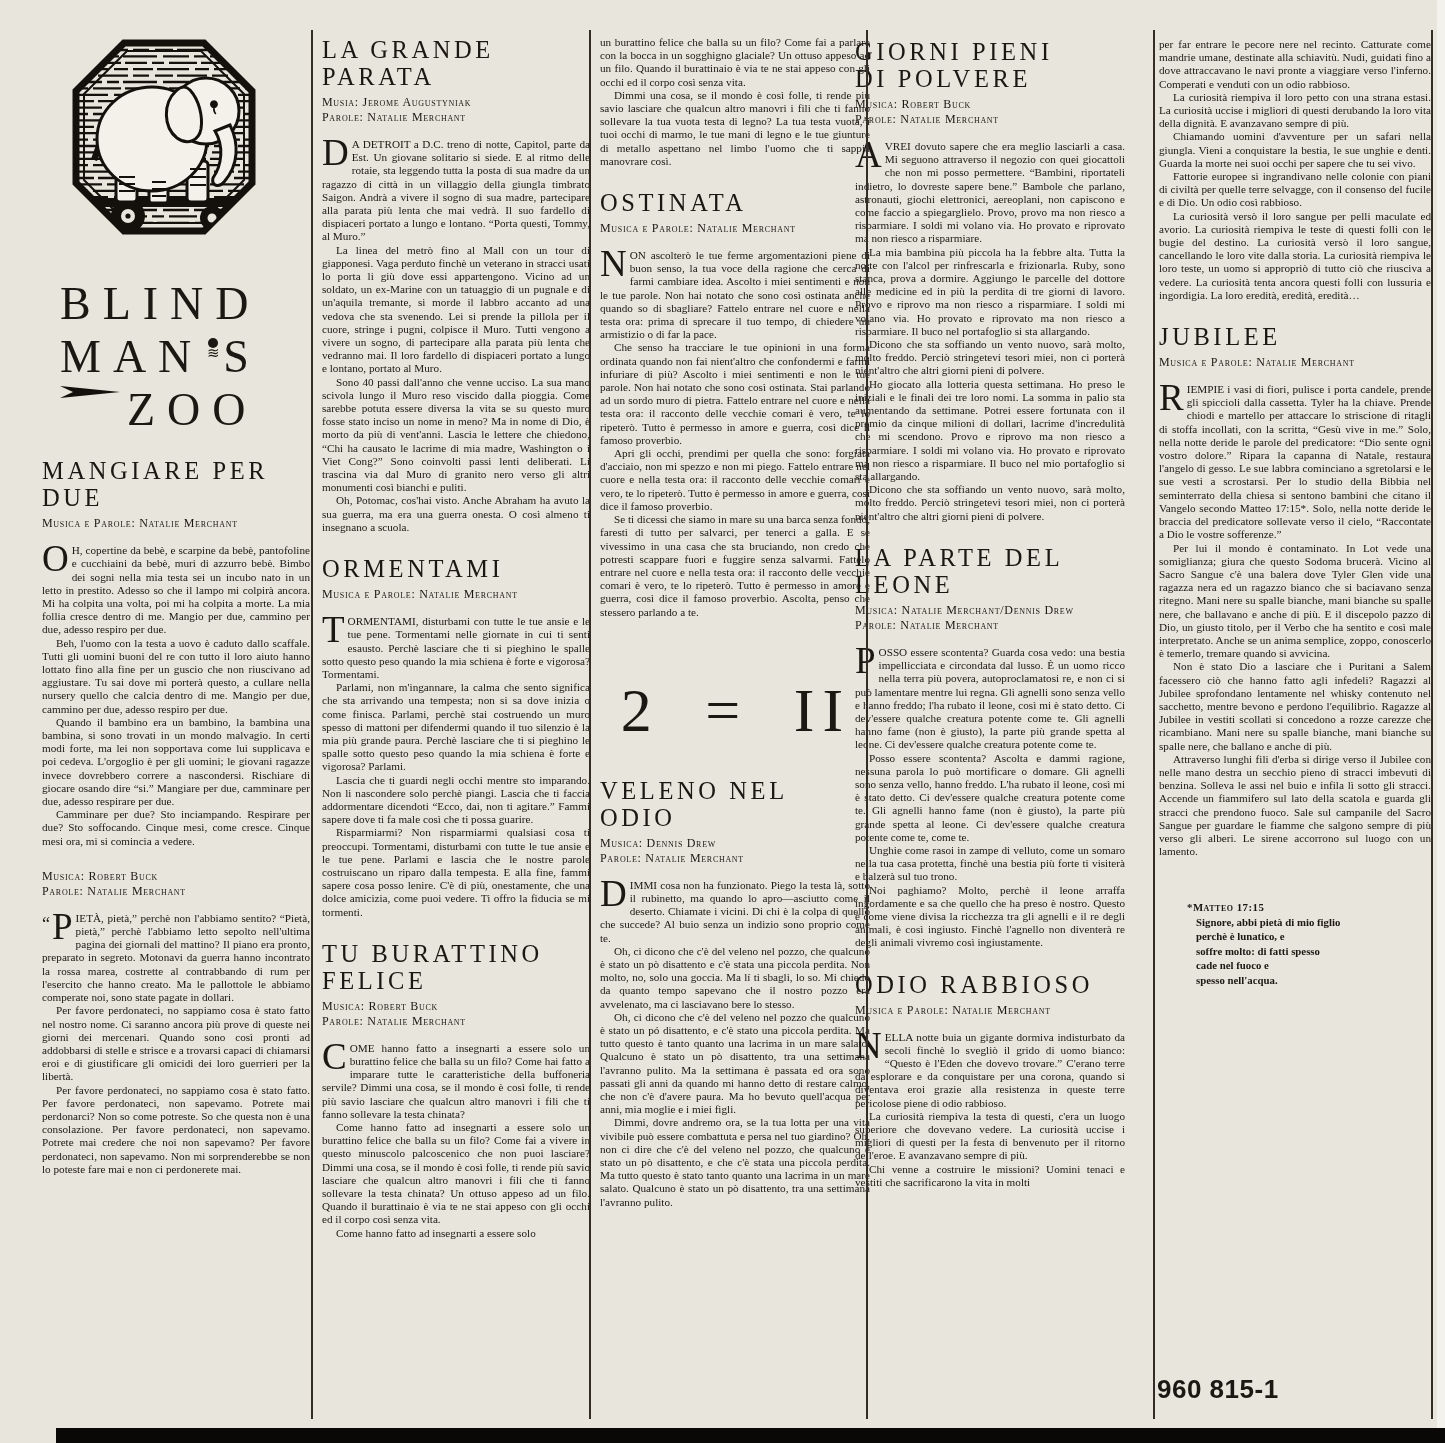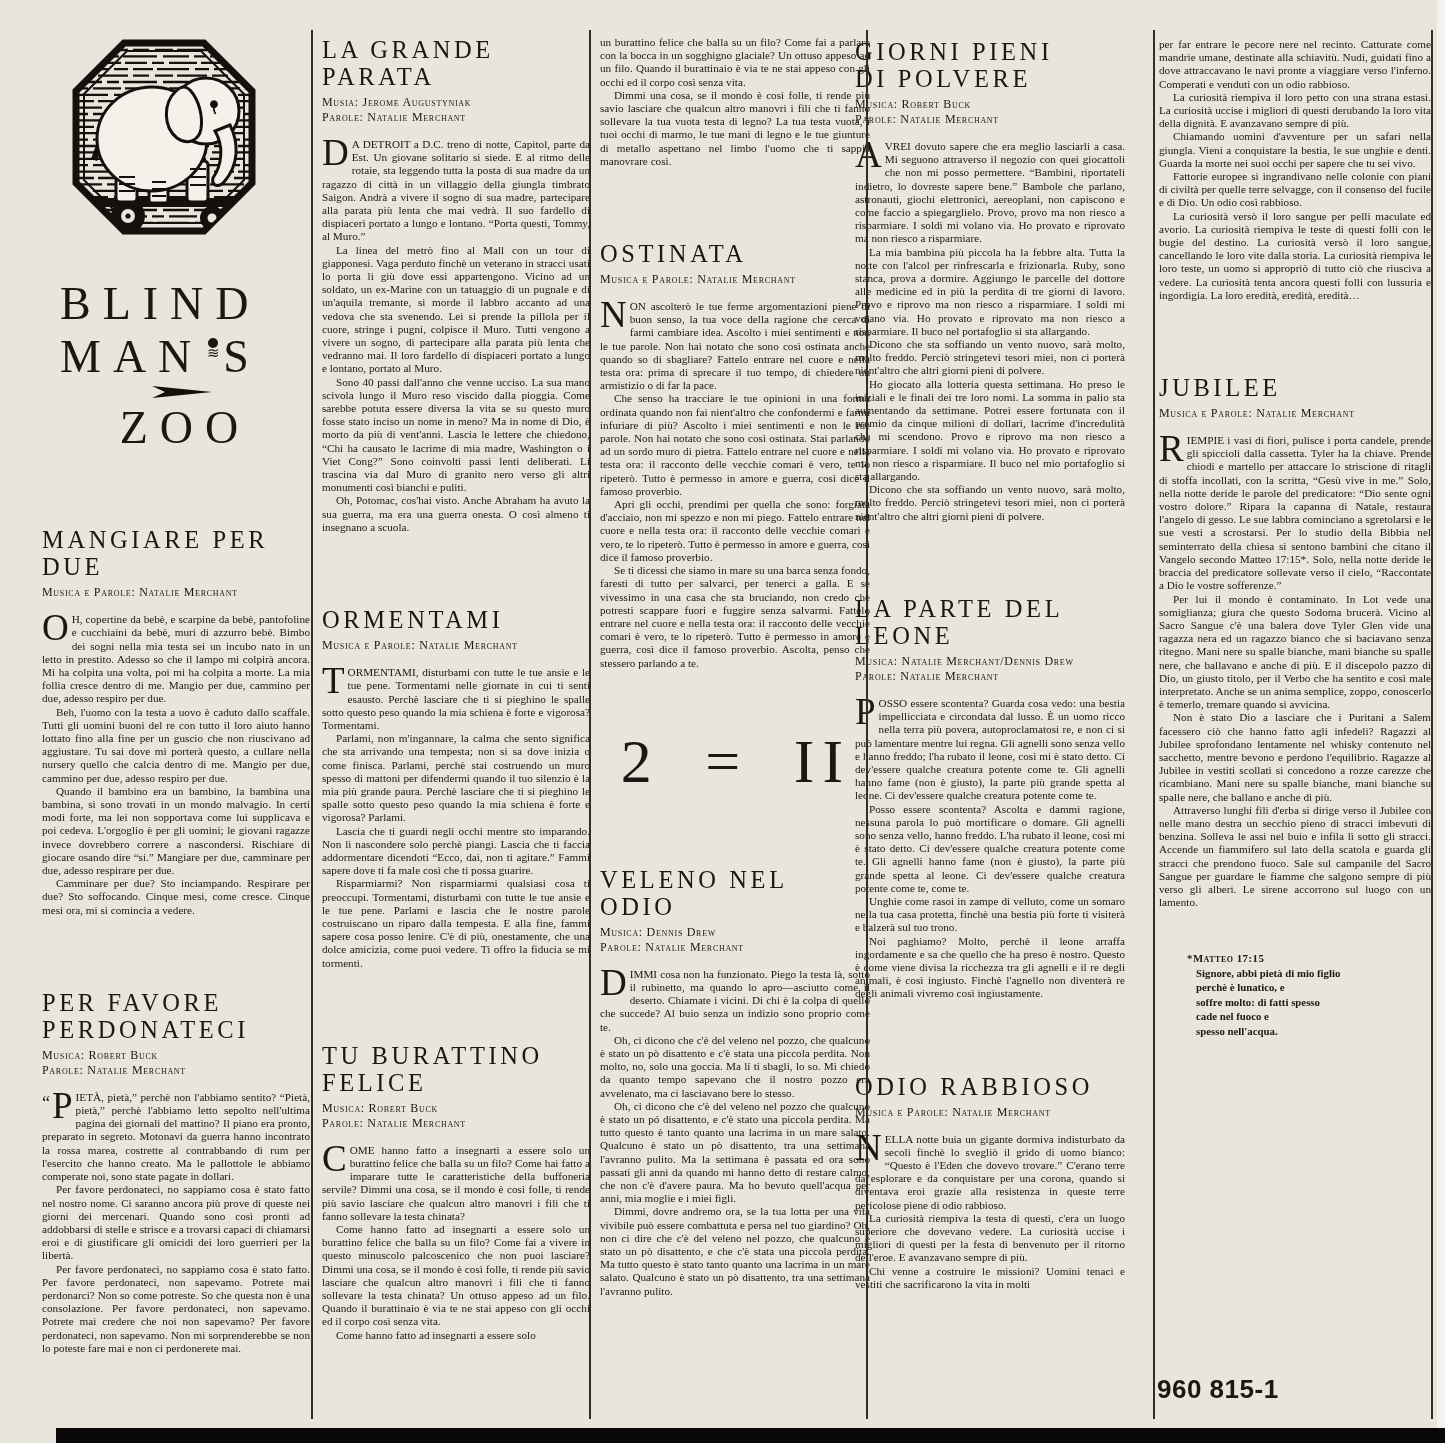--- a/index.html
+++ b/index.html
@@ -18,21 +18,21 @@
     line-height:13.2px;
     text-align:justify;
     overflow:hidden;
   }
   #col1{left:42px;top:30px;width:268px;height:1390px;}
   #col2{left:322px;top:36px;width:268px;height:1384px;}
   #col3{left:600px;top:36px;width:270px;height:1384px;}
   #col4{left:855px;top:38px;width:270px;height:1382px;}
   #col5{left:1159px;top:38px;width:272px;height:1382px;}
 
-  .block{margin-top:72px;}
+  .block{margin-top:21px;}
   .col > .block:first-child{margin-top:0;}
   .block.cont{margin-top:0;}
 
   .song-title{
     margin:0 0 5px 0;
     font-weight:400;
     font-size:24.5px;
     line-height:27px;
     letter-spacing:3.6px;
     text-align:left;
@@ -97,21 +97,21 @@
     letter-spacing:0;
   }
   .brand-apos .dot{
     display:block;margin:0 auto 1px auto;
     width:10px;height:10px;border-radius:50%;
     background:#1b1712;
   }
   .brand-apos .squig{
     display:block;font-size:15px;line-height:9px;letter-spacing:0;
   }
-  .zoo-line{display:flex;align-items:center;flex-direction:column;}
+  .zoo-line{display:flex;align-items:flex-start;}
   .pennant{margin-right:7px;flex:0 0 auto;}
 
   
   .rule{position:absolute;top:30px;bottom:24px;width:1.5px;background:#332d25;}
   #rule1{left:311px;} #rule2{left:589px;} #rule3{left:866px;} #rule4{left:1153px;} #rule5{left:1431px;}
   .bottom-bar{
     position:absolute;left:56px;right:0;bottom:0;height:15px;
     background:#090807;
   }
   .paper-edge{
@@ -214,21 +214,20 @@
   </div>
 <section class="block song">
       <h2 class="song-title"><span class="tl">MANGIARE PER DUE</span></h2>
       <div class="credits"><span class="credit-line">Musica e Parole: Natalie Merchant</span></div>
       <p class="para lead"><span class="dropcap">O</span>H, copertine da bebè, e scarpine da bebè, pantofoline e cucchiaini da bebè, muri di azzurro bebè. Bimbo dei sogni nella mia testa sei un incubo nato in un letto in prestito. Adesso so che il lampo mi colpirà ancora. Mi ha colpita una volta, poi mi ha colpita a morte. La mia follia cresce dentro di me. Mangio per due, cammino per due, adesso respiro per due.</p>
       <p class="para">Beh, l'uomo con la testa a uovo è caduto dallo scaffale. Tutti gli uomini buoni del re con tutto il loro aiuto hanno lottato fino alla fine per un guscio che non riuscivano ad aggiustare. Tu sai dove mi porterà questo, a cullare nella nursery quello che calcia dentro di me. Mangio per due, cammino per due, adesso respiro per due.</p>
       <p class="para">Quando il bambino era un bambino, la bambina una bambina, si sono trovati in un mondo malvagio. In certi modi forte, ma lei non sopportava come lui supplicava e poi cedeva. L'orgoglio è per gli uomini; le giovani ragazze invece dovrebbero correre a nascondersi. Rischiare di giocare osando dire “si.” Mangiare per due, camminare per due, adesso respirare per due.</p>
       <p class="para">Camminare per due? Sto inciampando. Respirare per due? Sto soffocando. Cinque mesi, come cresce. Cinque mesi ora, mi si comincia a vedere.</p>
     </section>
     <section class="block song">
-      <h2 class="song-title"><span class="tl">PER FAVORE</span><br><span class="tl">PERDONATECI</span></h2>
       <div class="credits"><span class="credit-line">Musica: Robert Buck</span><br><span class="credit-line">Parole: Natalie Merchant</span></div>
       <p class="para lead"><span class="prequote">“</span><span class="dropcap">P</span>IETÀ, pietà,” perchè non l'abbiamo sentito? “Pietà, pietà,” perchè l'abbiamo letto sepolto nell'ultima pagina dei giornali del mattino? Il piano era pronto, preparato in segreto. Motonavi da guerra hanno incontrato la rossa marea, costrette al contrabbando di rum per l'esercito che hanno creato. Ma le pallottole le abbiamo comperate noi, sono state pagate in dollari.</p>
       <p class="para">Per favore perdonateci, no sappiamo cosa è stato fatto nel nostro nome. Ci saranno ancora più prove di queste nei giorni dei mercenari. Quando sono così pronti ad addobbarsi di stelle e strisce e a trovarsi capaci di chiamarsi eroi e di giustificare gli omicidi dei loro guerrieri per la libertà.</p>
       <p class="para">Per favore perdonateci, no sappiamo cosa è stato fatto. Per favore perdonateci, non sapevamo. Potrete mai perdonarci? Non so come potreste. So che questa non è una consolazione. Per favore perdonateci, non sapevamo. Potrete mai credere che noi non sapevamo? Per favore perdonateci, non sapevamo. Non mi sorprenderebbe se non lo poteste fare mai e non ci perdonerete mai.</p>
     </section>
   </div>
 
 <div class="col" id="col2">
     <section class="block song">
       <h2 class="song-title"><span class="tl">LA GRANDE PARATA</span></h2>

